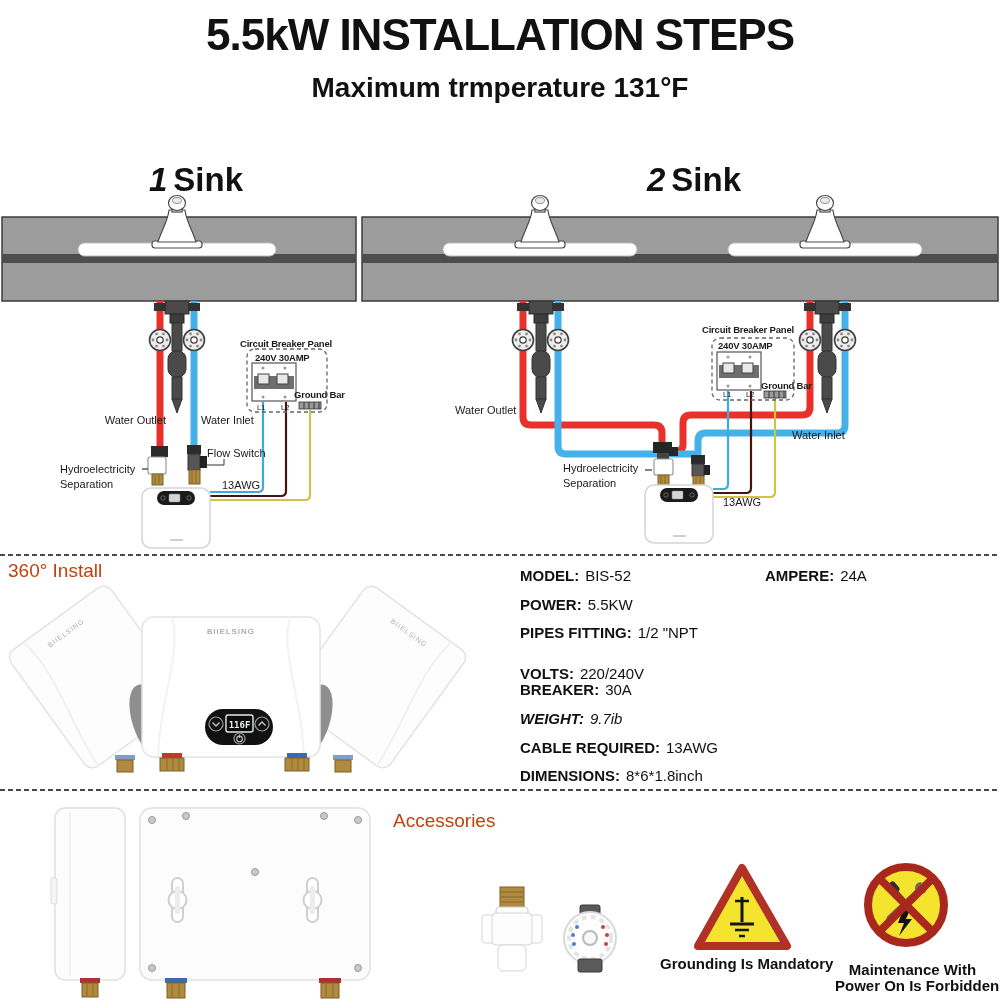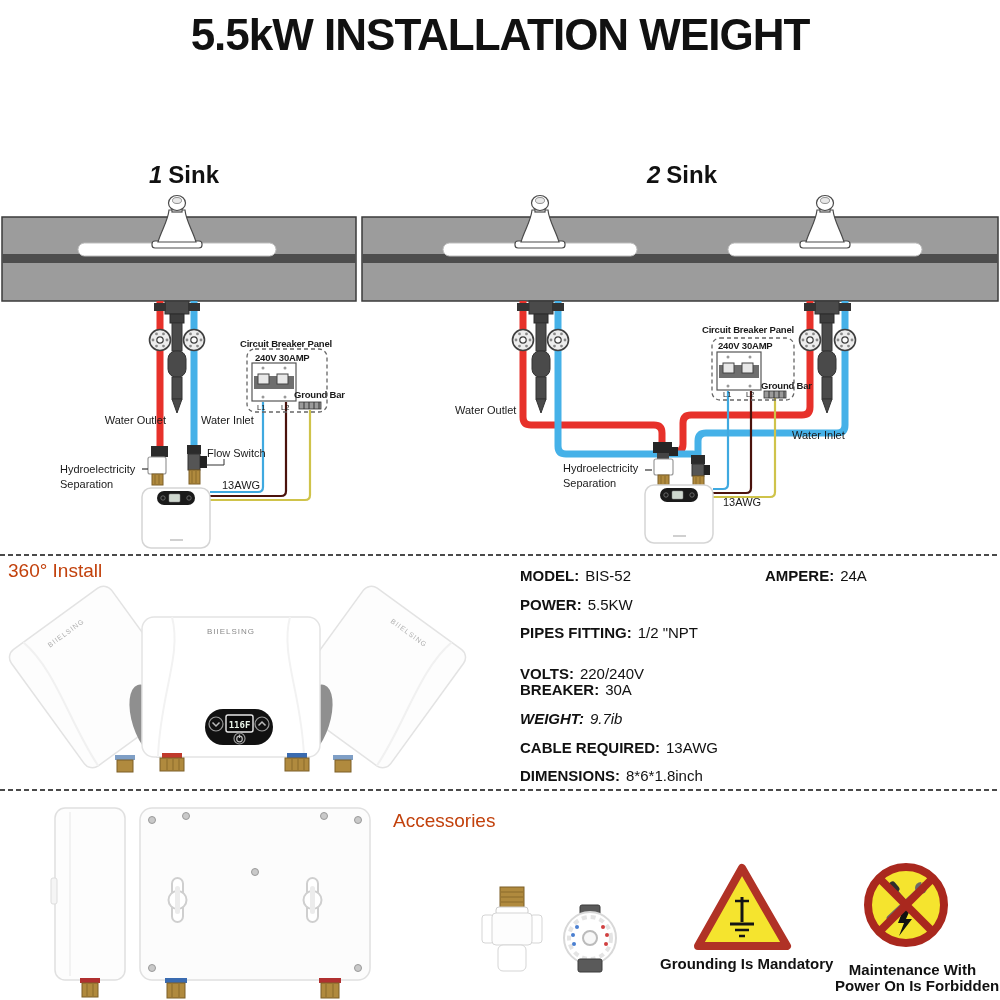--- a/index.html
+++ b/index.html
@@ -3,42 +3,43 @@
 <meta charset="utf-8">
 <style>
   html,body{margin:0;padding:0;background:#fff;}
   .page{position:relative;width:1000px;height:1000px;background:#ffffff;
         font-family:"Liberation Sans",sans-serif;color:#111;overflow:hidden;}
   .abs{position:absolute;}
   .ctr{left:0;width:1000px;text-align:center;}
   .title{top:10px;font-size:44px;font-weight:bold;letter-spacing:-1px;}
   .subtitle{top:72px;font-size:28px;font-weight:bold;}
   .tagline{top:110px;font-size:26px;font-weight:bold;}
-  .sinklab{font-size:24px;font-weight:bold;}
+  .sinklab{font-size:33px;font-weight:bold;}
   .sinklab .num{font-style:italic;margin-right:6px;}
   .lb{position:absolute;font-size:11px;color:#1a1a1a;white-space:nowrap;line-height:13px;}
   .lb.b{font-weight:bold;text-align:center;}
   .lb.s{font-size:9.5px;letter-spacing:-0.2px;}
   .lb.xs{font-size:7.5px;}
   .sectitle{position:absolute;font-size:19px;font-weight:normal;color:#c2410c;white-space:nowrap;}
   .divider{position:absolute;left:0;width:1000px;height:2px;
            background:repeating-linear-gradient(90deg,#4a4a4a 0 5px,transparent 5px 8px);}
   .spec-row{position:absolute;font-size:15px;color:#111;white-space:nowrap;}
   .spec-row .sl{font-weight:bold;margin-right:6px;}
   .warntext{position:absolute;font-weight:bold;font-size:15px;color:#111;text-align:center;white-space:nowrap;}
   svg{position:absolute;overflow:visible;}
   svg text{font-family:"Liberation Sans",sans-serif;}
   .seg{font-family:"DejaVu Sans Mono",monospace;}
 </style>
 </head>
 <body>
 
 <div class="page">
 
-  <div class="abs ctr title">5.5kW INSTALLATION WEIGHT</div>
+  <div class="abs ctr title">5.5kW INSTALLATION STEPS</div>
+  <div class="abs ctr subtitle">Maximum trmperature 131°F</div>
 
   <div class="abs sinklab" style="left:149px;top:161px;"><span class="num">1</span><span>Sink</span></div>
   <div class="abs sinklab" style="left:647px;top:161px;"><span class="num">2</span><span>Sink</span></div>
 
   <svg style="left:0;top:197px;" width="358" height="356" viewBox="0 0 358 356">
     <defs>
       <g id="fct1">
         <rect x="-25" y="44" width="50" height="7" rx="3" fill="#fff" stroke="#4a4a4a" stroke-width="1.2"></rect>
         <path d="M-8,13 C-9,24 -16,34 -19,45 L19,45 C16,34 9,24 8,13 Z" fill="#fff" stroke="#4a4a4a" stroke-width="1.2"></path>
         <rect x="-5" y="8" width="10" height="7" fill="#fff" stroke="#4a4a4a" stroke-width="1.2"></rect>

